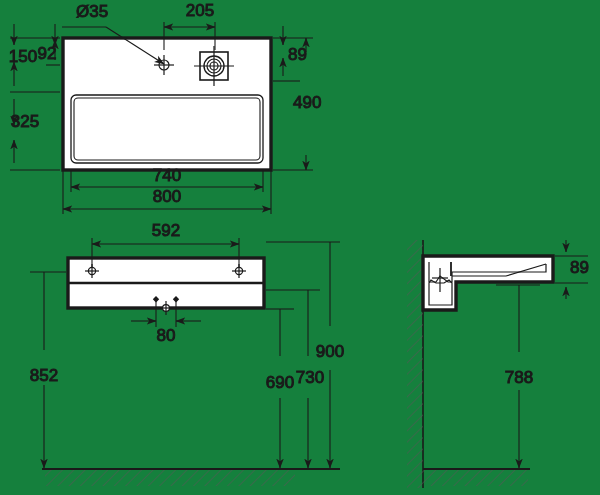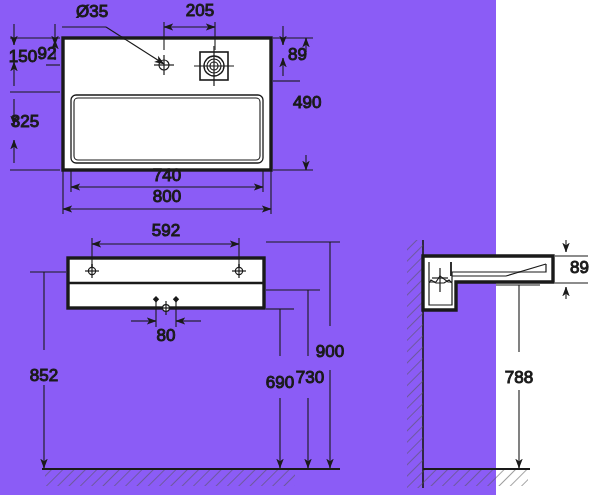--- a/index.html
+++ b/index.html
@@ -1,18 +1,18 @@
 <!DOCTYPE html>
 <html><head>
 <meta charset="utf-8">
 <style>
   html,body{margin:0;padding:0;background:#ffffff;}
   body{width:600px;height:495px;overflow:hidden;
        font-family:"Liberation Sans","DejaVu Sans",sans-serif;}
-  #sheet{position:relative;width:496px;height:495px;background:#8b5cf6;}
+  #sheet{position:relative;width:600px;height:495px;background:#15803d;}
   svg{display:block;}
   .dimtext{font-family:"Liberation Sans","DejaVu Sans",sans-serif;
            font-size:17px;fill:#1a1a1a;dominant-baseline:middle;}
   .dimtext.mid{text-anchor:middle;}
   .dimtext.start{text-anchor:start;}
 </style>
 </head>
 <body>
 
 <div id="sheet">

